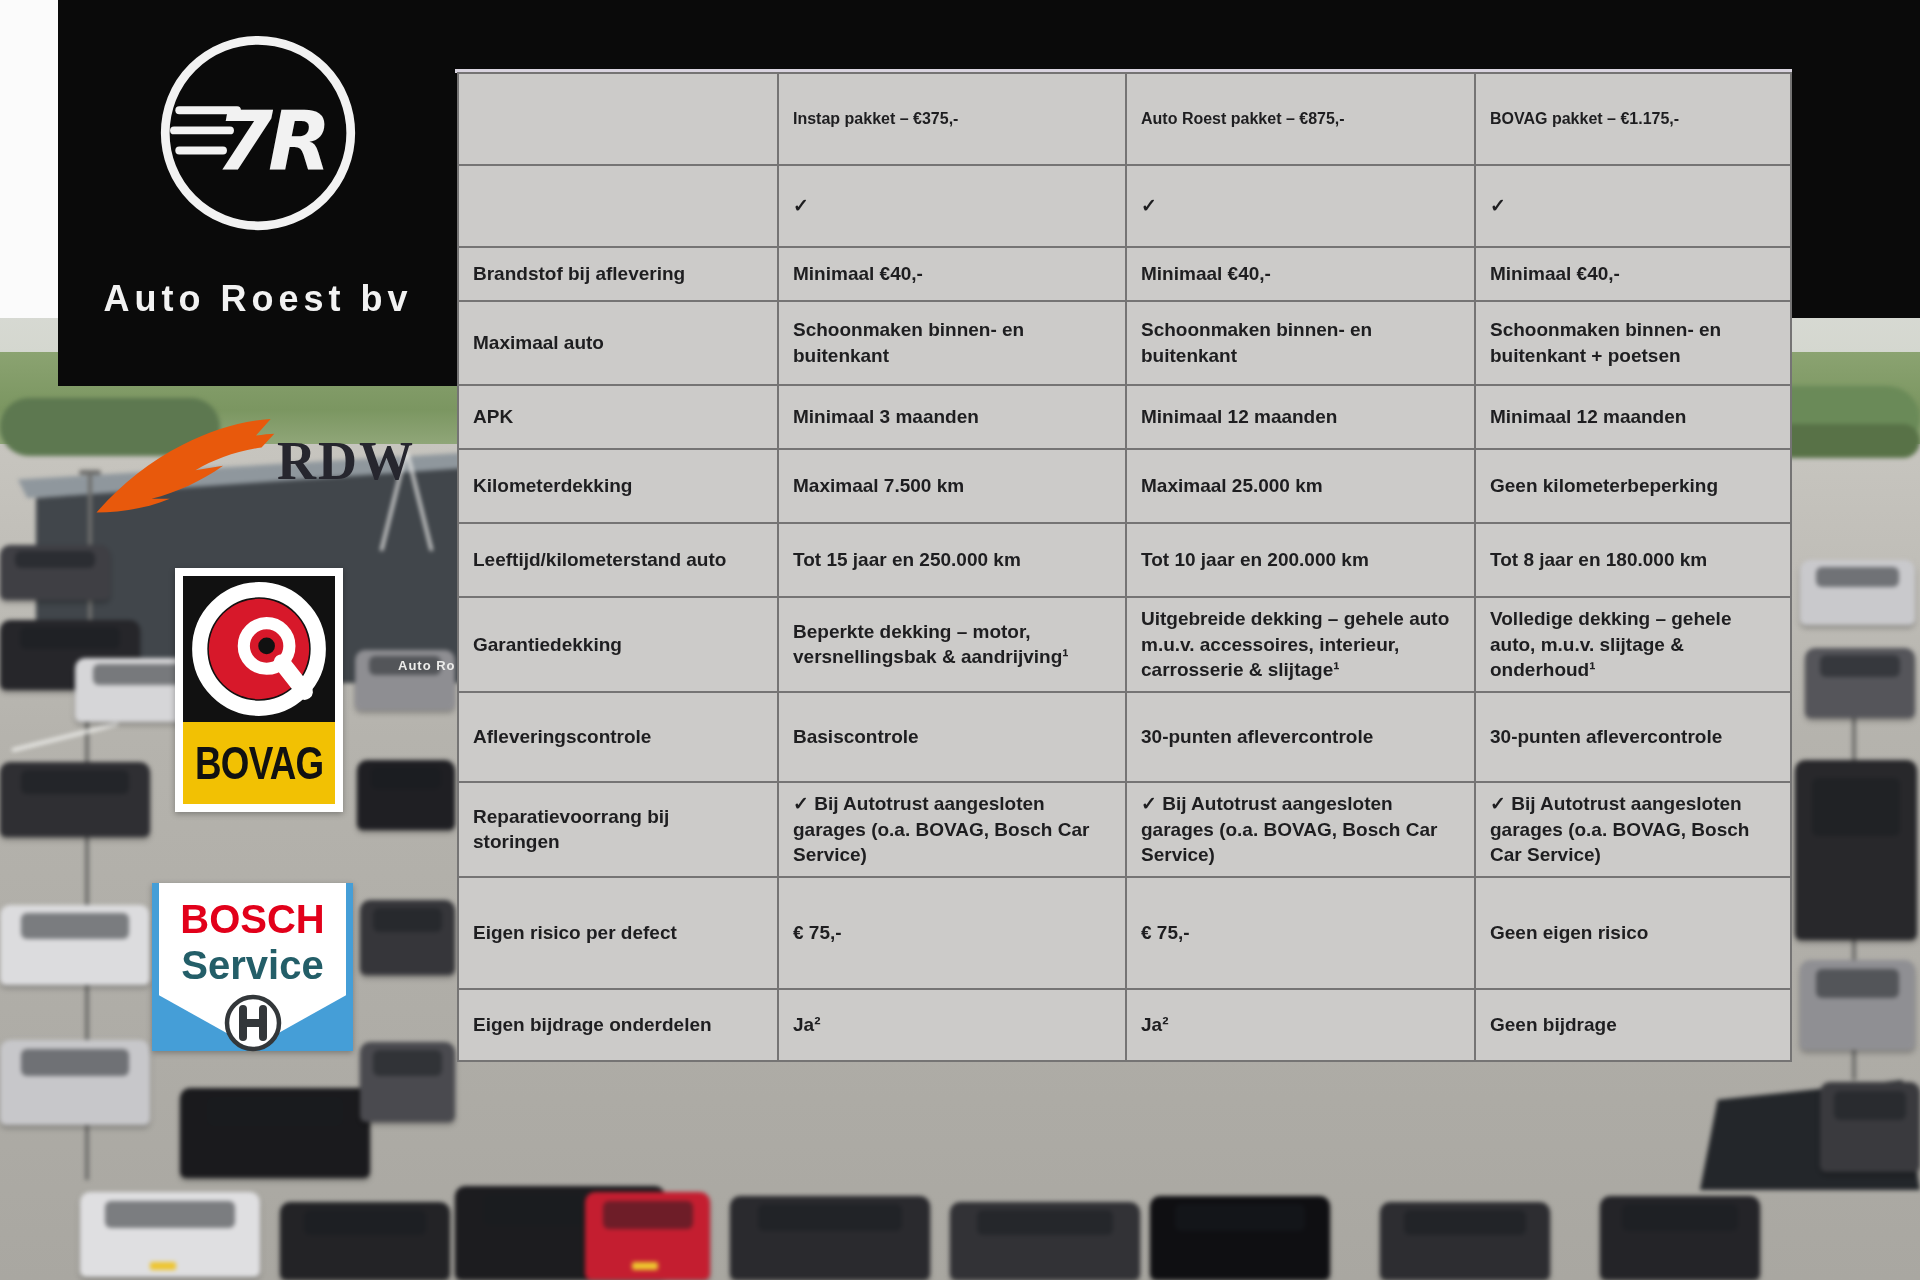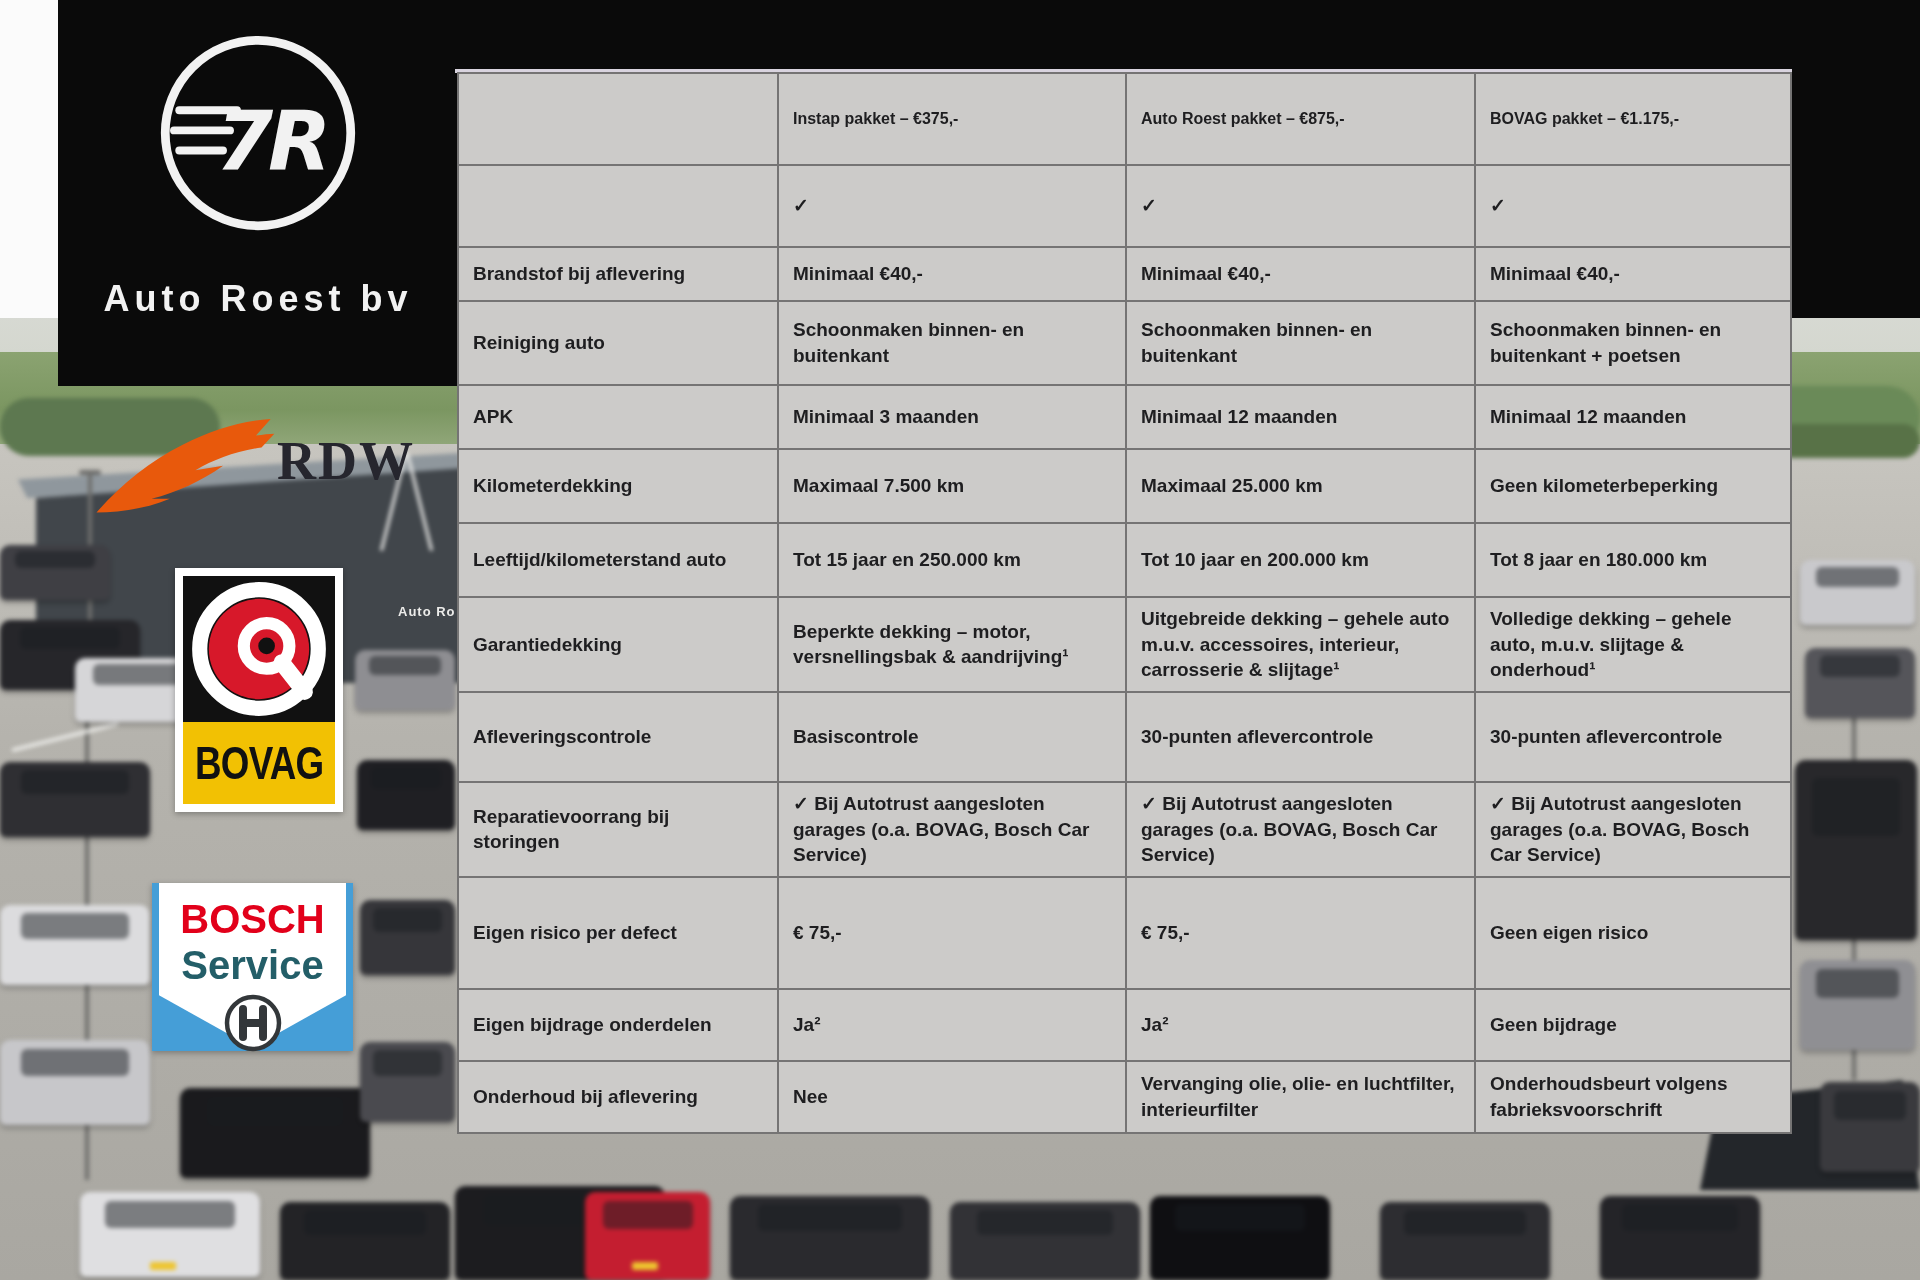--- a/index.html
+++ b/index.html
@@ -15,21 +15,21 @@
        background:linear-gradient(180deg,#8ba371 0%,#7b9661 60%,#92a87b 100%);}
   .tarmac{position:absolute;left:0;top:444px;width:1920px;height:836px;
        background:linear-gradient(180deg,#c7c5bf 0%,#b5b3ad 35%,#a9a7a1 100%);}
   .soft{position:absolute;inset:0;filter:blur(2px);}
   .treeline{position:absolute;border-radius:40px;background:#5f7a51;}
   .building{position:absolute;left:36px;top:468px;width:430px;height:215px;
        background:#41464b;clip-path:polygon(0 14%,100% 0,100% 100%,0 100%);}
   .roof{position:absolute;left:18px;top:452px;width:460px;height:46px;
        background:#8f979d;clip-path:polygon(0 60%,100% 0,100% 55%,2% 100%);}
   .mast{position:absolute;width:3px;background:#e7e7e5;}
-  .building-sign{position:absolute;left:398px;top:604px;color:#ececea;
+  .building-sign{position:absolute;left:398px;top:658px;color:#ececea;
        font-size:13px;font-weight:bold;letter-spacing:1px;}
   .car{position:absolute;border-radius:10px 10px 6px 6px;
        box-shadow:0 3px 4px rgba(0,0,0,.28);}
   .car::after{content:'';position:absolute;left:14%;right:14%;top:10%;height:32%;
        background:rgba(24,27,32,.5);border-radius:6px;}
   .plate{position:absolute;width:26px;height:8px;background:#eec52f;border-radius:2px;}
   .pole{position:absolute;width:4px;background:#6e6e6c;}
   .pole::after{content:'';position:absolute;top:0;left:-9px;width:22px;height:5px;
        background:#6e6e6c;border-radius:3px;}
   .pline{position:absolute;height:4px;background:rgba(245,245,242,.8);border-radius:2px;}
@@ -216,21 +216,21 @@
       <td>✓</td>
       <td>✓</td>
     </tr>
     <tr>
       <td>Brandstof bij aflevering</td>
       <td>Minimaal €40,-</td>
       <td>Minimaal €40,-</td>
       <td>Minimaal €40,-</td>
     </tr>
     <tr>
-      <td>Reiniging auto</td>
+      <td>Maximaal auto</td>
       <td>Schoonmaken binnen- en buitenkant</td>
       <td>Schoonmaken binnen- en buitenkant</td>
       <td>Schoonmaken binnen- en buitenkant + poetsen</td>
     </tr>
     <tr>
       <td>APK</td>
       <td>Minimaal 3 maanden</td>
       <td>Minimaal 12 maanden</td>
       <td>Minimaal 12 maanden</td>
     </tr>
@@ -269,20 +269,14 @@
       <td>€ 75,-</td>
       <td>€ 75,-</td>
       <td>Geen eigen risico</td>
     </tr>
     <tr>
       <td>Eigen bijdrage onderdelen</td>
       <td>Ja²</td>
       <td>Ja²</td>
       <td>Geen bijdrage</td>
     </tr>
-    <tr>
-      <td>Onderhoud bij aflevering</td>
-      <td>Nee</td>
-      <td>Vervanging olie, olie- en luchtfilter, interieurfilter</td>
-      <td>Onderhoudsbeurt volgens fabrieksvoorschrift</td>
-    </tr>
   </tbody>
 </table>
 
 </body></html>

